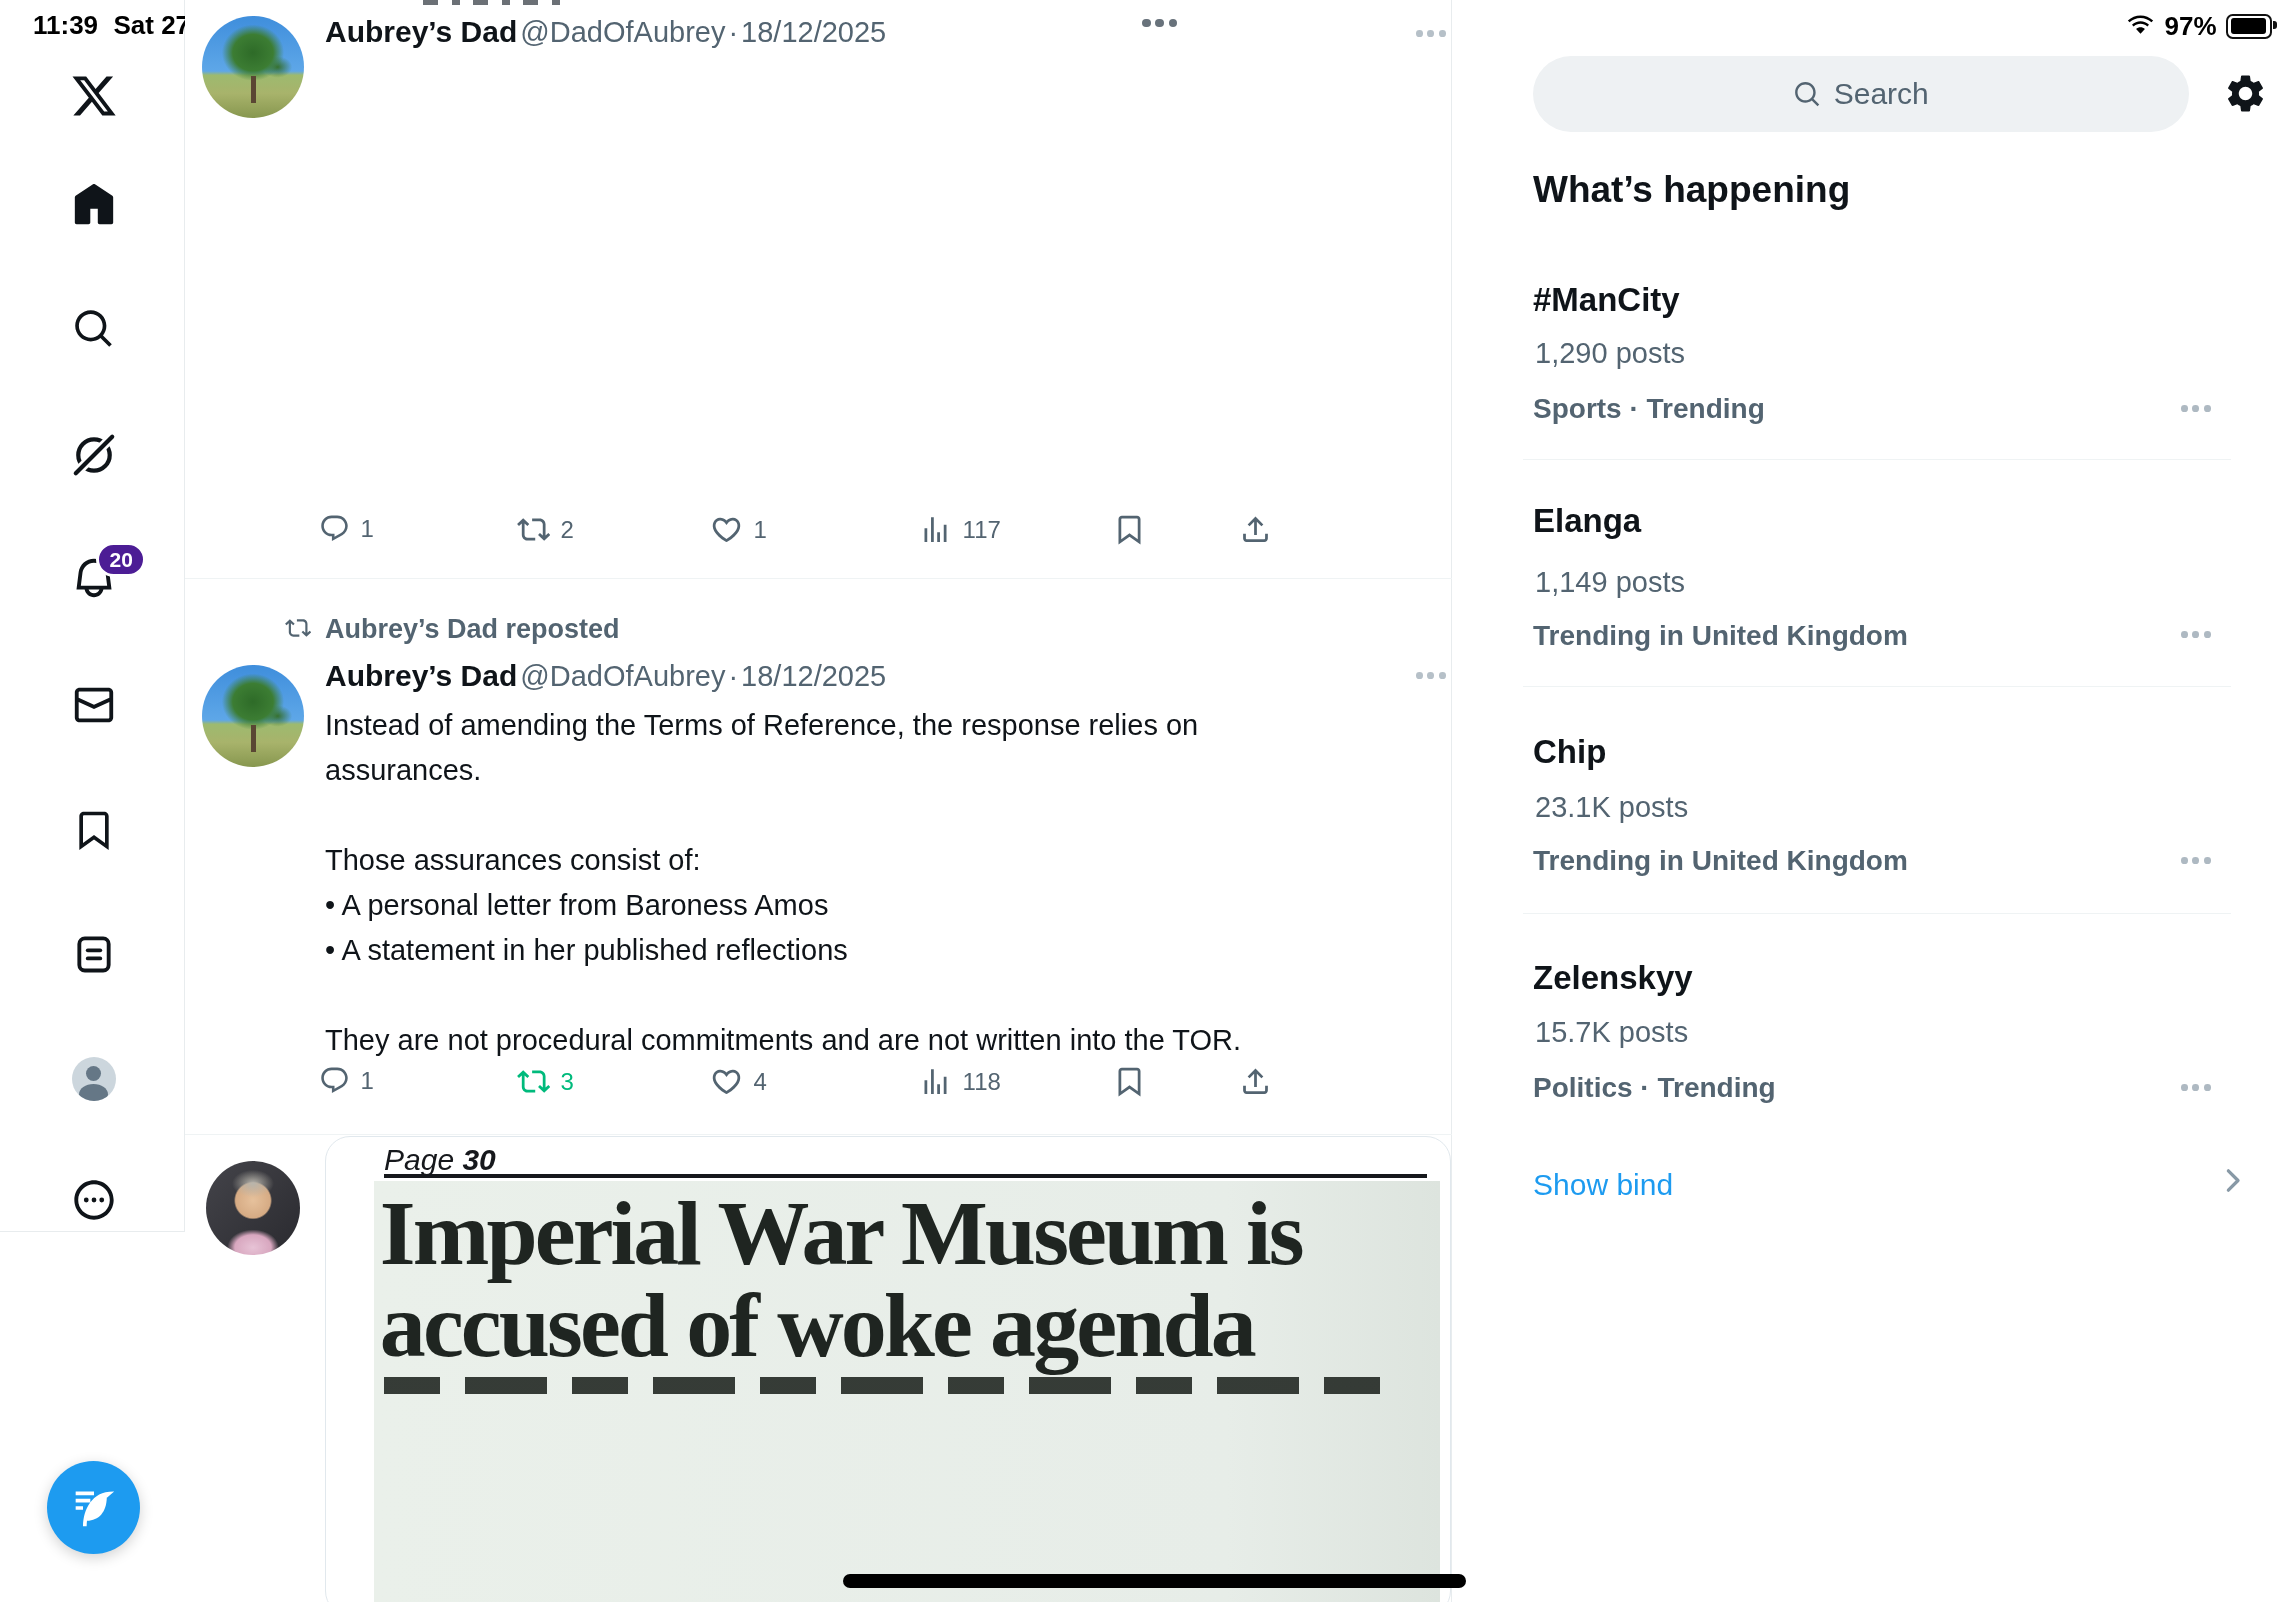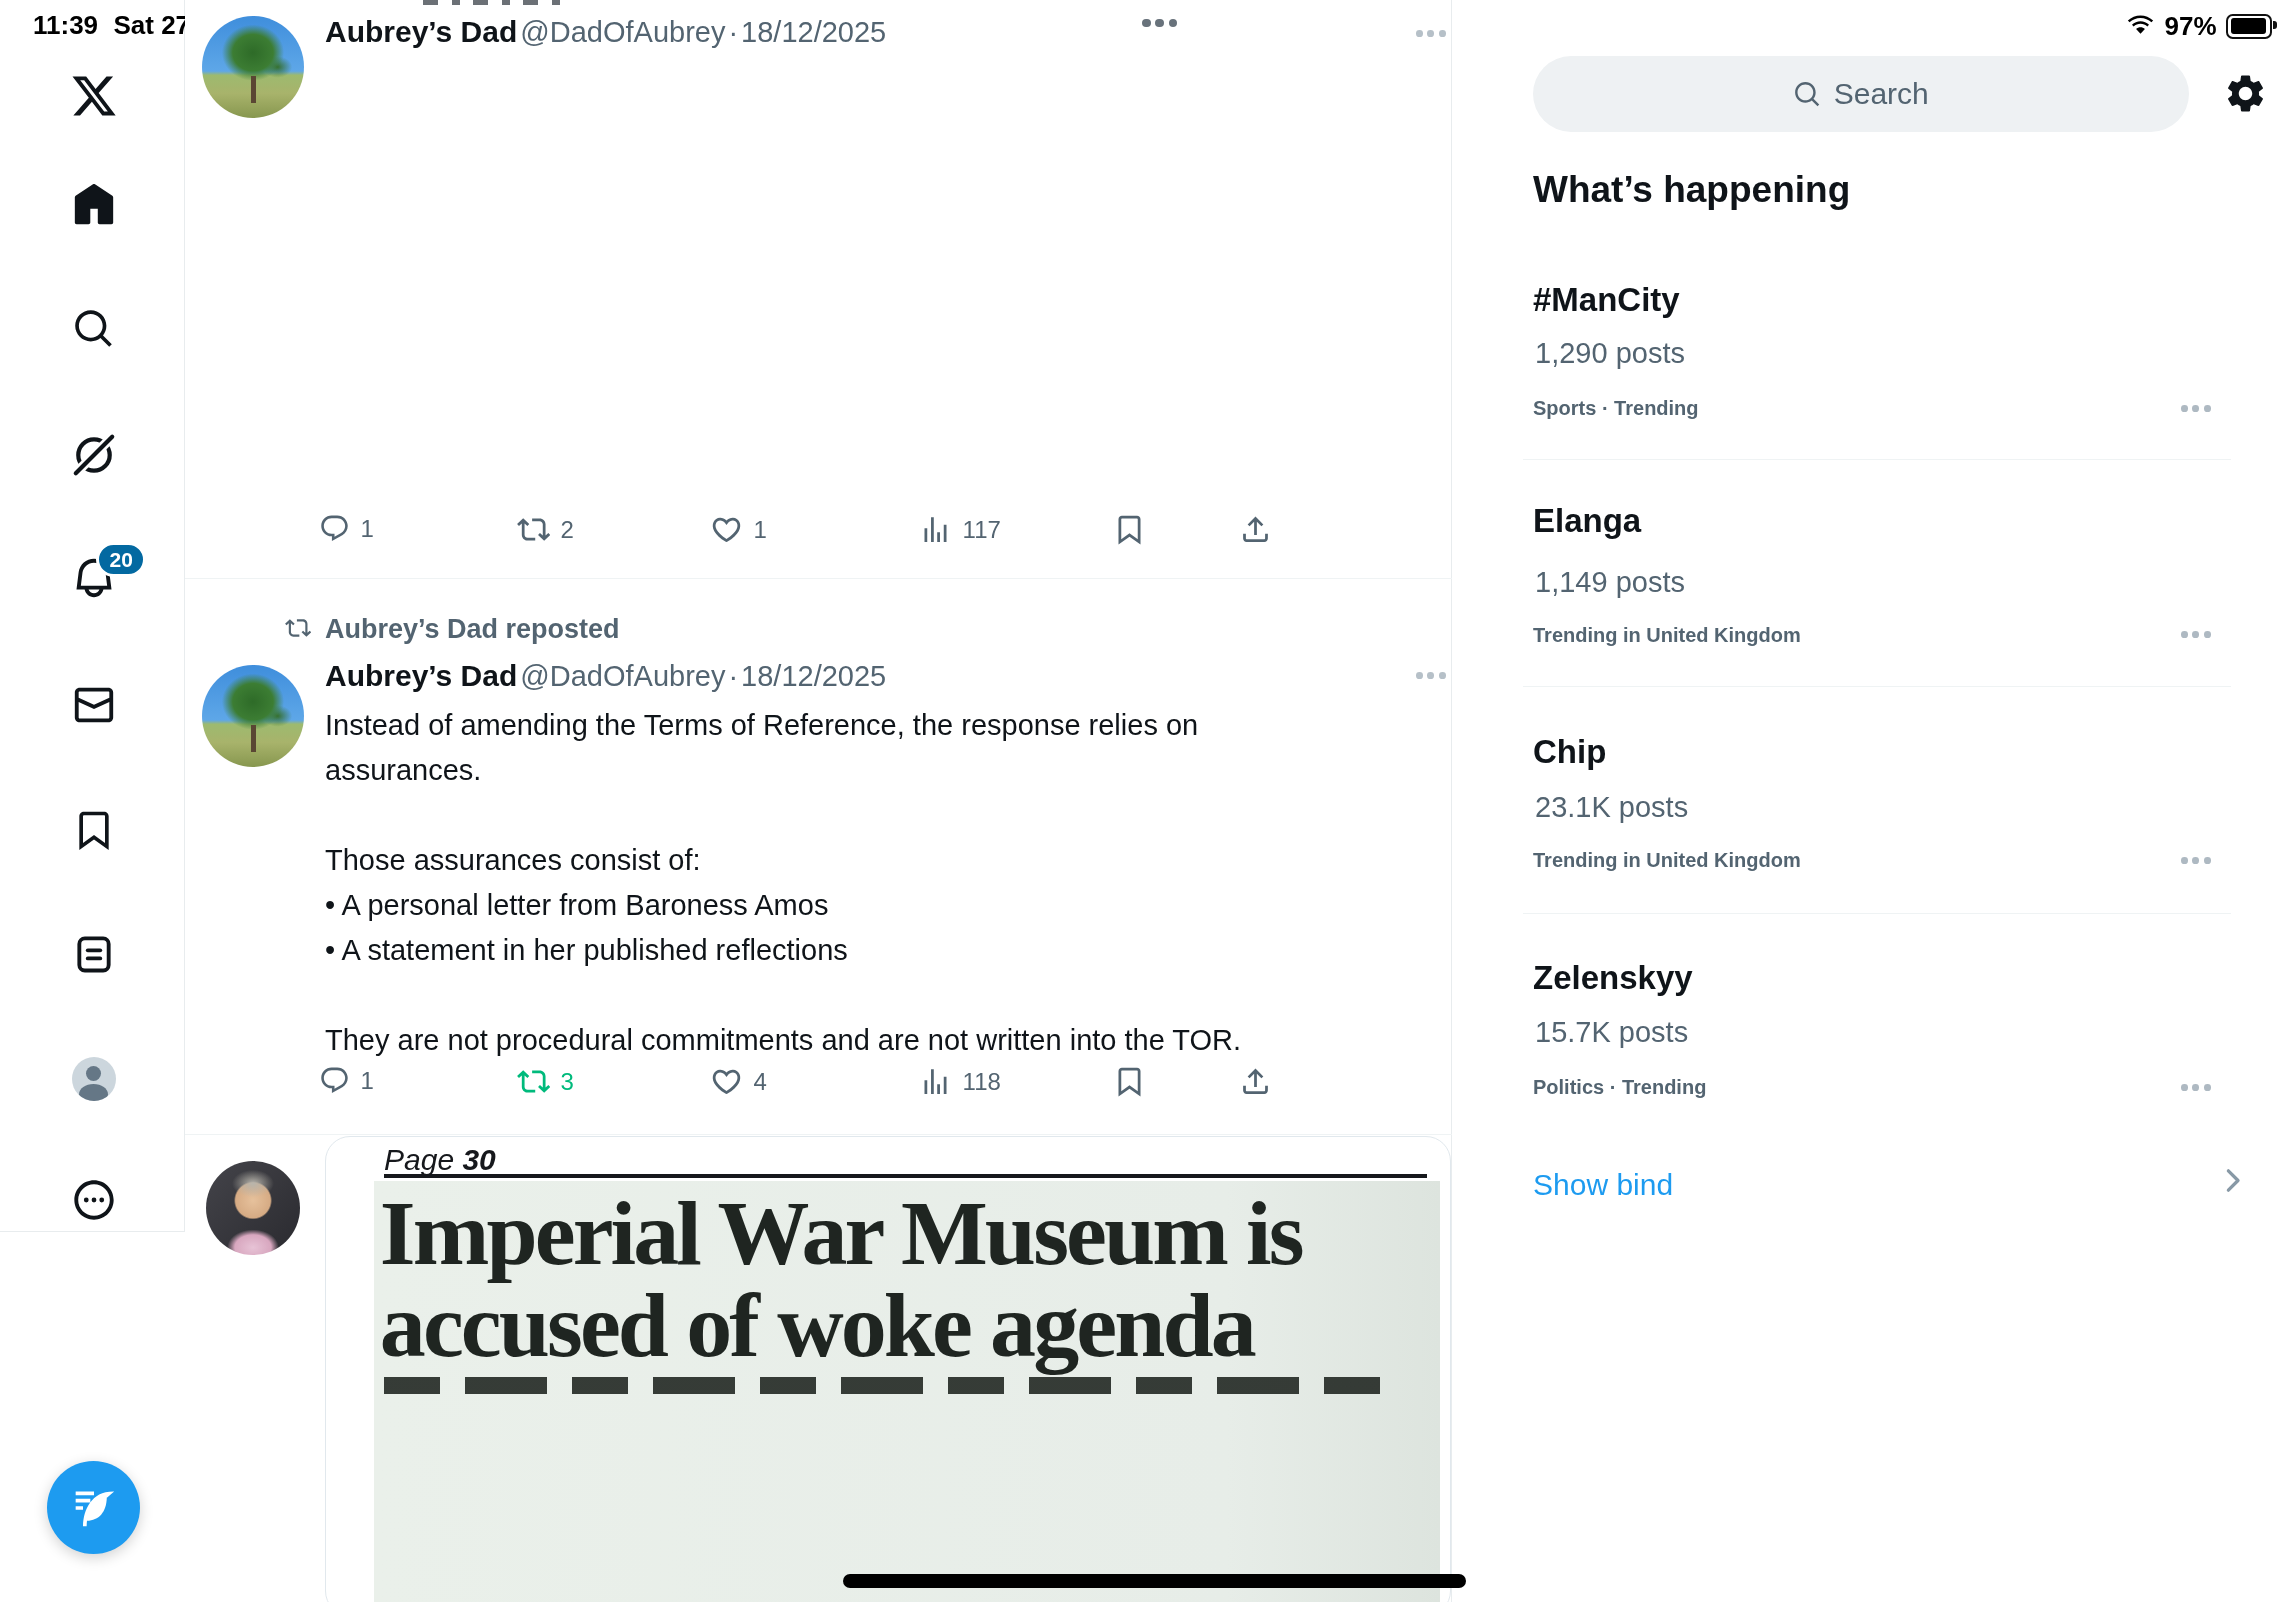--- a/index.html
+++ b/index.html
@@ -6,21 +6,21 @@
   body{font-family:"Liberation Sans","DejaVu Sans",sans-serif;background:#fff;}
   #app{position:relative;width:2294px;height:1602px;background:#fff;overflow:hidden;}
   
   #left-rail{position:absolute;left:0;top:0;width:184px;height:1231px;
     border-right:1.4px solid #e8ecee;border-bottom:1.4px solid #e8ecee;background:#fff;}
   .statusL{position:absolute;left:33px;top:9.6px;font-size:26px;font-weight:700;color:#000;white-space:nowrap;}
   .statusL .d{font-weight:600;margin-left:15.4px;}
   .navicon{position:absolute;left:51px;width:85px;height:85px;display:flex;align-items:center;justify-content:center;}
   .navicon svg{display:block;}
   .badge{position:absolute;left:96px;top:542px;min-width:29px;height:29px;padding:0 7.7px;
-    background:#0369a1;border:3.8px solid #fff;border-radius:19px;color:#fff;font-size:21px;font-weight:700;
+    background:#4c1d95;border:3.8px solid #fff;border-radius:19px;color:#fff;font-size:21px;font-weight:700;
     display:flex;align-items:center;justify-content:center;z-index:3;}
   .pfp-placeholder{width:44px;height:44px;border-radius:50%;background:#ccd6dd;position:relative;overflow:hidden;}
   .pfp-placeholder .head{position:absolute;left:50%;top:9.6px;width:15.4px;height:15.4px;margin-left:-7.7px;border-radius:50%;background:#657786;}
   .pfp-placeholder .bod{position:absolute;left:50%;top:27px;width:29px;height:21px;margin-left:-14.4px;border-radius:50%;background:#657786;}
   #compose-fab{position:absolute;left:47px;top:1461px;width:93px;height:93px;border-radius:50%;
     background:#1d9bf0;display:flex;align-items:center;justify-content:center;box-shadow:0 3.8px 13.4px rgba(0,0,0,.18);}
   
   #feed{position:absolute;left:185px;top:0;width:1267px;height:1602px;background:#fff;}
   #feed .rb{position:absolute;right:0;top:0;width:1.4px;height:1602px;background:#e8ecee;}
   .remnant{position:absolute;left:238px;top:0;width:144px;height:4.8px;opacity:.75;
@@ -73,21 +73,21 @@
   .statusR .pct{font-size:26px;font-weight:600;}
   .bat{width:42px;height:21px;border:2.4px solid #111;border-radius:6.7px;position:relative;}
   .bat::before{content:'';position:absolute;left:2.4px;top:2.4px;bottom:2.4px;right:3.8px;background:#000;border-radius:2.9px;}
   .bat::after{content:'';position:absolute;right:-6.7px;top:5.3px;width:3.8px;height:8.6px;background:#111;border-radius:0 2.9px 2.9px 0;}
   #search-pill{position:absolute;left:79px;top:56px;width:656px;height:76px;border-radius:40px;background:#eef1f3;
     display:flex;align-items:center;justify-content:center;gap:11.5px;color:#536471;font-size:30px;}
   #gear{position:absolute;left:769px;top:71px;}
   .rp-heading{position:absolute;left:79px;top:169px;font-size:37px;font-weight:800;color:#0f1419;}
   .trend-title{position:absolute;left:79px;font-size:33px;font-weight:800;color:#0f1419;line-height:40px;}
   .trend-posts{position:absolute;left:81px;font-size:29px;color:#536471;line-height:37px;}
-  .trend-cat{position:absolute;left:79px;font-size:20px;font-weight:700;color:#536471;line-height:35px;}
+  .trend-cat{position:absolute;left:79px;font-size:28px;font-weight:700;color:#536471;line-height:35px;}
   .trend-dots{position:absolute;left:727px;color:#aeb9c2;}
   .rp-div{position:absolute;left:69px;width:708px;height:1.4px;background:#eff3f4;}
   #show-more{position:absolute;left:79px;top:1168px;font-size:30px;color:#1d9bf0;}
   #show-more-chev{position:absolute;left:762px;top:1164px;color:#8899a6;}
 </style>
 </head>
 <body>
 
 <div id="app">
 

